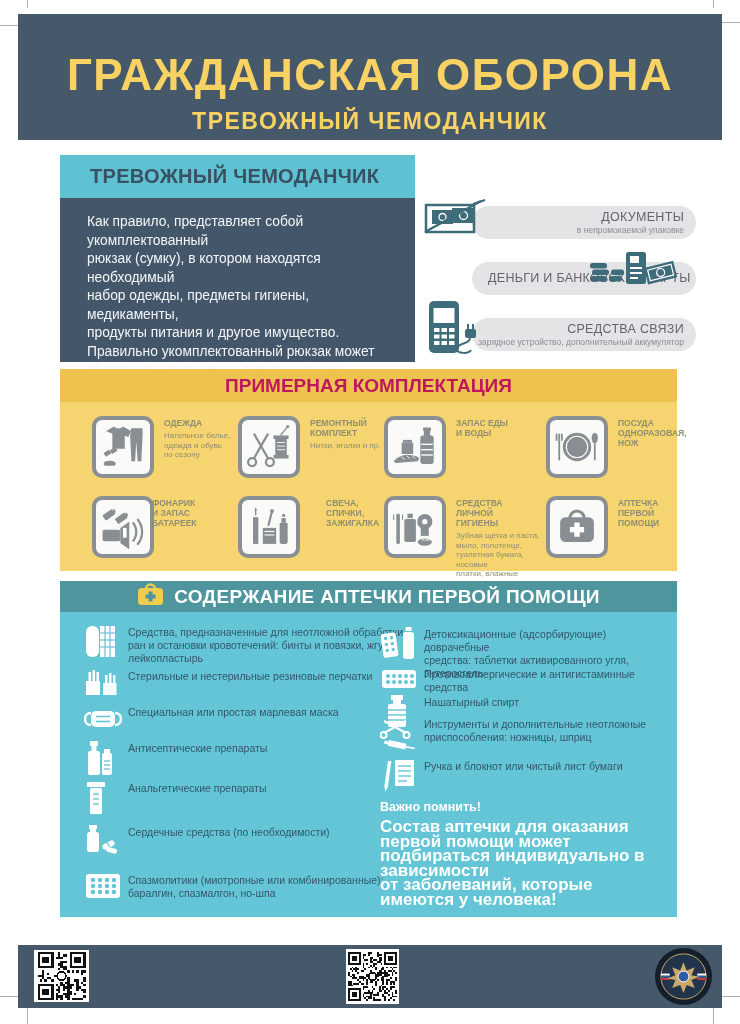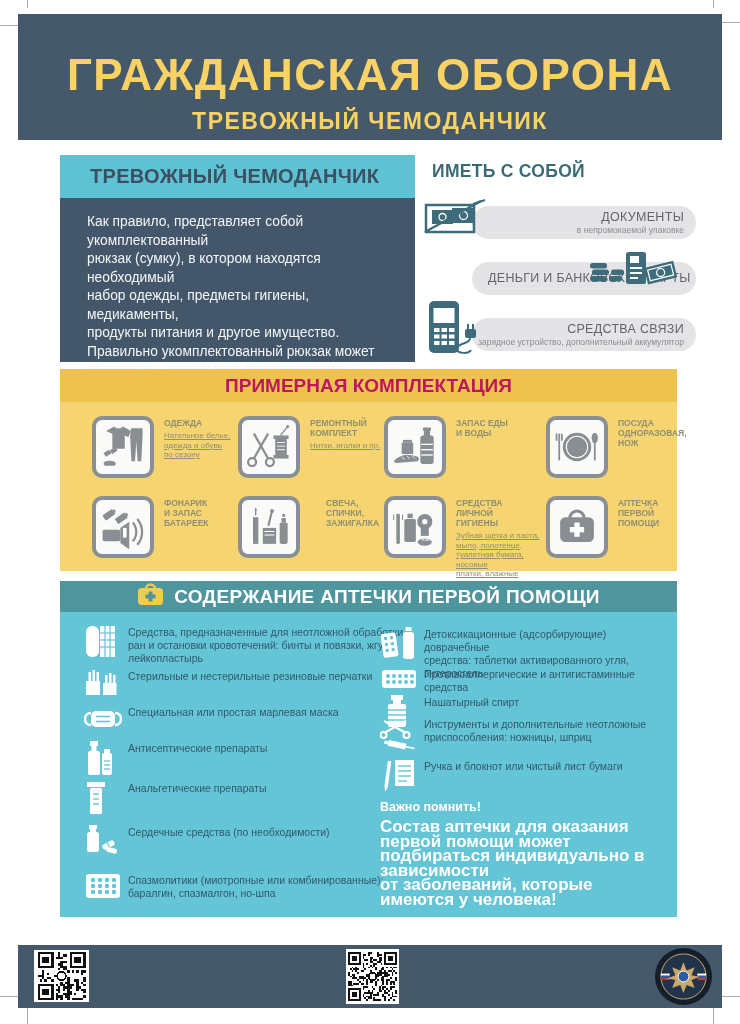--- a/index.html
+++ b/index.html
@@ -32,21 +32,21 @@
 
   
   #kit-band{left:60px;top:369px;width:617px;height:33px;background:#EEC24E;}
   #kit-band .lbl{width:100%;text-align:center;line-height:33px;font-size:19px;font-weight:bold;color:#be185d;}
   #kit-body{left:60px;top:402px;width:617px;height:169px;background:#F6D470;}
   .kit-icon{position:absolute;width:62px;height:62px;background:#FAFAF8;border:4px solid #8A8F93;
       border-radius:10px;box-sizing:border-box;}
   .kit-icon svg{position:absolute;left:3px;top:3px;}
   .kit-txt{position:absolute;width:84px;color:#8F9070;}
   .kit-txt .kt{font-size:8.5px;font-weight:bold;line-height:10px;}
-  .kit-txt .kd{font-size:8px;line-height:9.5px;margin-top:3px;text-decoration:underline;}
+  .kit-txt .kd{font-size:8px;line-height:9.5px;margin-top:3px;}
 
   
   #aid-band{left:60px;top:581px;width:617px;height:31px;background:#4F959E;}
   #aid-band .in{display:flex;align-items:center;justify-content:center;height:31px;gap:10px;}
   #aid-band .lbl{font-size:19px;font-weight:bold;color:#fff;letter-spacing:.3px;}
   #aid-body{left:60px;top:612px;width:617px;height:305px;background:#63C5D6;}
   .aid-row{position:absolute;}
   .aid-ic{position:absolute;left:0;top:-3px;width:34px;height:38px;}
   .aid-tx{position:absolute;left:44px;top:0;width:280px;font-size:10.5px;line-height:13px;color:#33586C;}
   .aid-right .aid-tx{width:250px;}
@@ -86,21 +86,20 @@
   <div id="suitcase-box" class="abs">
     <p class="pre">Как правило, представляет собой укомплектованный
 рюкзак (сумку), в котором находятся необходимый
 набор одежды, предметы гигиены, медикаменты,
 продукты питания и другое имущество.
 Правильно укомплектованный рюкзак может
 обеспечить автономное существование человека
 в экстремальных ситуациях.</p>
   </div>
 
-  <div id="carry-head" class="abs">ИМЕТЬ С СОБОЙ</div>
 
   <div class="pill" style="top:206px;">
     <div class="txt-r">
       <div class="t1">ДОКУМЕНТЫ</div>
       <div class="t2">в непромокаемой упаковке</div>
     </div>
   </div>
   <div class="abs" style="left:423px;top:195px;">
     <svg width="64" height="44" viewBox="0 0 64 44">
       <rect x="3" y="10" width="48" height="27" fill="none" stroke="#3E6C7B" stroke-width="2.5"></rect>
@@ -271,21 +270,21 @@
             <rect x="18" y="13" width="13" height="7" rx="1"></rect>
             <rect x="31" y="14.5" width="2" height="4"></rect>
           </g>
         <rect x="4" y="30" width="20" height="13" rx="2"></rect>
         <path d="M24 28 l10 -7 v31 l-10 -7 z"></path>
         <rect x="27" y="28" width="4" height="11" fill="#fff"></rect>
         <path d="M38 22 a16 16 0 0 1 0 21" fill="none" stroke="#898E92" stroke-width="2.5"></path>
         <path d="M43 18 a22 22 0 0 1 0 29" fill="none" stroke="#898E92" stroke-width="2.5"></path>
       </svg>
     </div>
-    <div class="kit-txt" style="left:104px;top:96px;">
+    <div class="kit-txt" style="left:92px;top:96px;">
       <div class="kt pre">ФОНАРИК
 И ЗАПАС
 БАТАРЕЕК</div>
     </div>
 
     <div class="kit-icon" style="left:178px;top:94px;">
       <svg width="48" height="48" viewBox="0 0 54 54" fill="#898E92">
         <rect x="9" y="16" width="6" height="30"></rect>
         <line x1="12" y1="14" x2="12" y2="7" stroke="#898E92" stroke-width="1.6"></line>
         <path d="M12 5 q2 3 0 5 q-2 -2 0 -5"></path>

